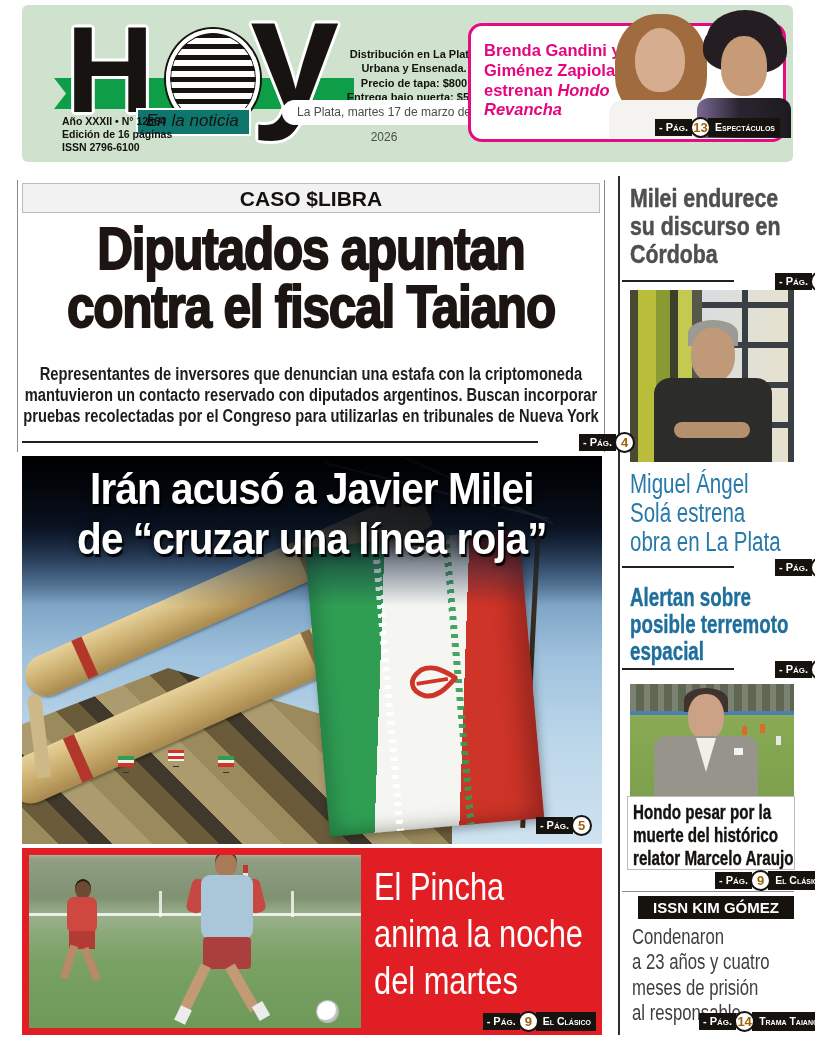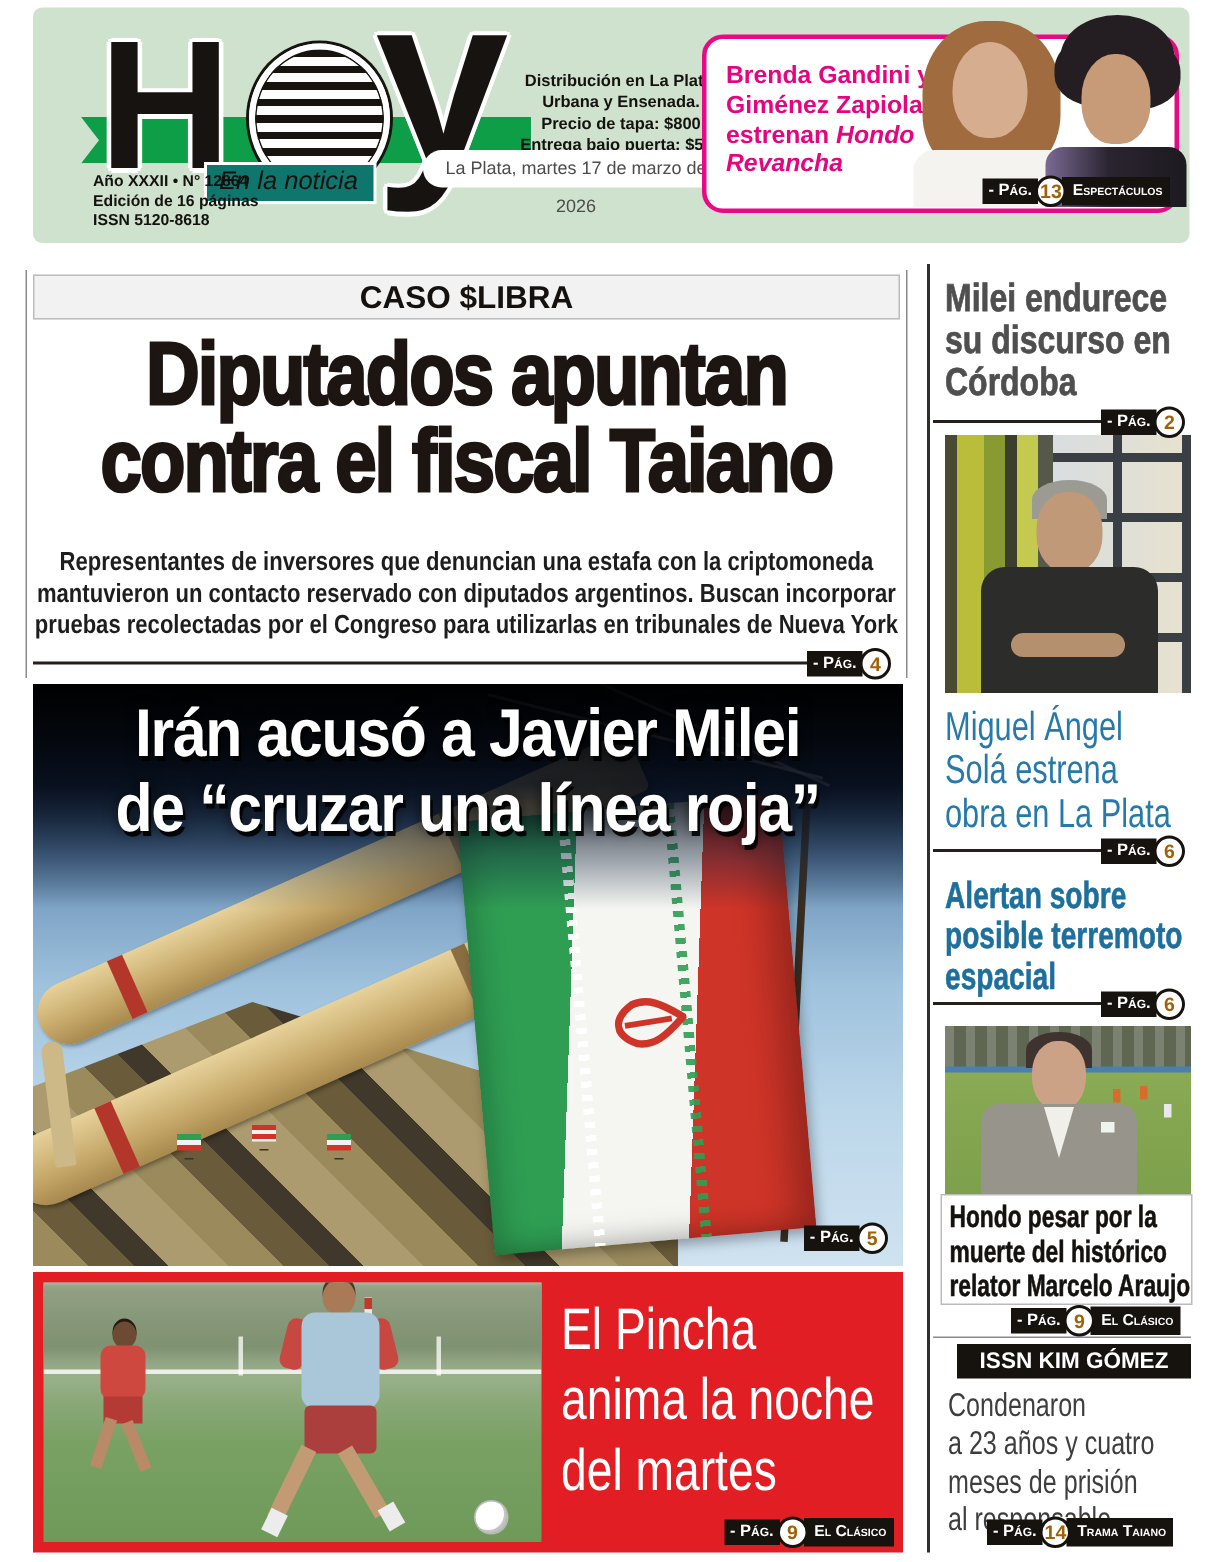--- a/index.html
+++ b/index.html
@@ -1,19 +1,19 @@
 <!DOCTYPE html>
 <html><head>
 <meta charset="utf-8">
 <style>
   html,body{margin:0;padding:0;}
   body{width:815px;height:1041px;overflow:hidden;background:#fff;position:relative;
        font-family:"Liberation Sans",sans-serif;color:#111;}
   .abs{position:absolute;}
-  .sc{font-variant:small-caps;}
+  .sc{font-variant:small-caps;margin-left:41px;}
   .nw{white-space:nowrap;display:block;}
   
   .masthead{left:22px;top:5px;width:771px;height:157px;background:#cfe2cd;border-radius:6px;}
   .logo-letter{font-weight:700;color:#171310;line-height:1;
     text-shadow:-3px 0 0 #fff,3px 0 0 #fff,0 -3px 0 #fff,0 3px 0 #fff,-2px -2px 0 #fff,2px 2px 0 #fff,-2px 2px 0 #fff,2px -2px 0 #fff;}
   .globe{border-radius:50%;background:repeating-linear-gradient(180deg,#17130e 0 5px,#fdfdfd 5px 11px);
     border:4px solid #fff;box-shadow:0 0 0 2px #17130e, inset 0 0 0 1px #17130e;}
   .tagline{background:#0f766e;font-style:italic;font-size:17px;color:#14110e;padding:1px 10px 3px 8px;
     box-shadow:0 0 0 2px #fff;}
   .issue{font-size:10.5px;font-weight:700;color:#14110e;line-height:1.25;}
@@ -71,21 +71,21 @@
   <div class="abs" style="left:18px;top:0;width:300px;height:157px;">
     <div class="abs" style="left:14px;top:73px;width:300px;height:31px;background:#0f9e48;
                 clip-path:polygon(0 0,100% 0,100% 100%,0 100%,12px 50%);box-shadow:0 -2px 0 #fff,0 2px 0 #fff;"></div>
     <span class="abs logo-letter" style="left:26px;top:4px;font-size:122px;">H</span>
     <div class="abs globe" style="left:126px;top:24px;width:86px;height:92px;"></div>
     <span class="abs logo-letter" style="left:210px;top:-32px;font-size:160px;">y</span>
     <span class="abs tagline" style="left:98px;top:105px;">En la noticia</span>
     <div class="abs issue" style="left:22px;top:110px;">
       <span class="nw">Año XXXII • N° 12864</span>
       <span class="nw">Edición de 16 páginas</span>
-      <span class="nw">ISSN 5120-8618</span>
+      <span class="nw">ISSN 2796-6100</span>
     </div>
   </div>
 
   <div class="abs dist" style="left:316px;top:42px;width:152px;">
     <span class="nw">Distribución en La Plata,</span>
     <span class="nw">Urbana y Ensenada.</span>
     <span class="nw">Precio de tapa: $800</span>
     <span class="nw">Entrega bajo puerta: $500</span>
   </div>
 

